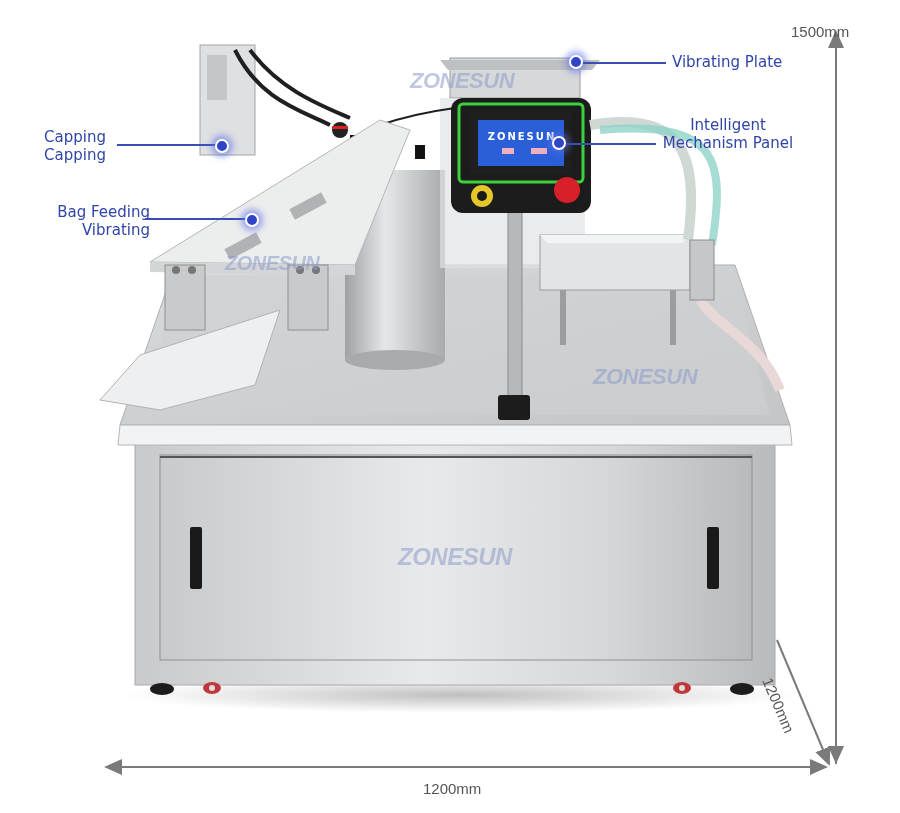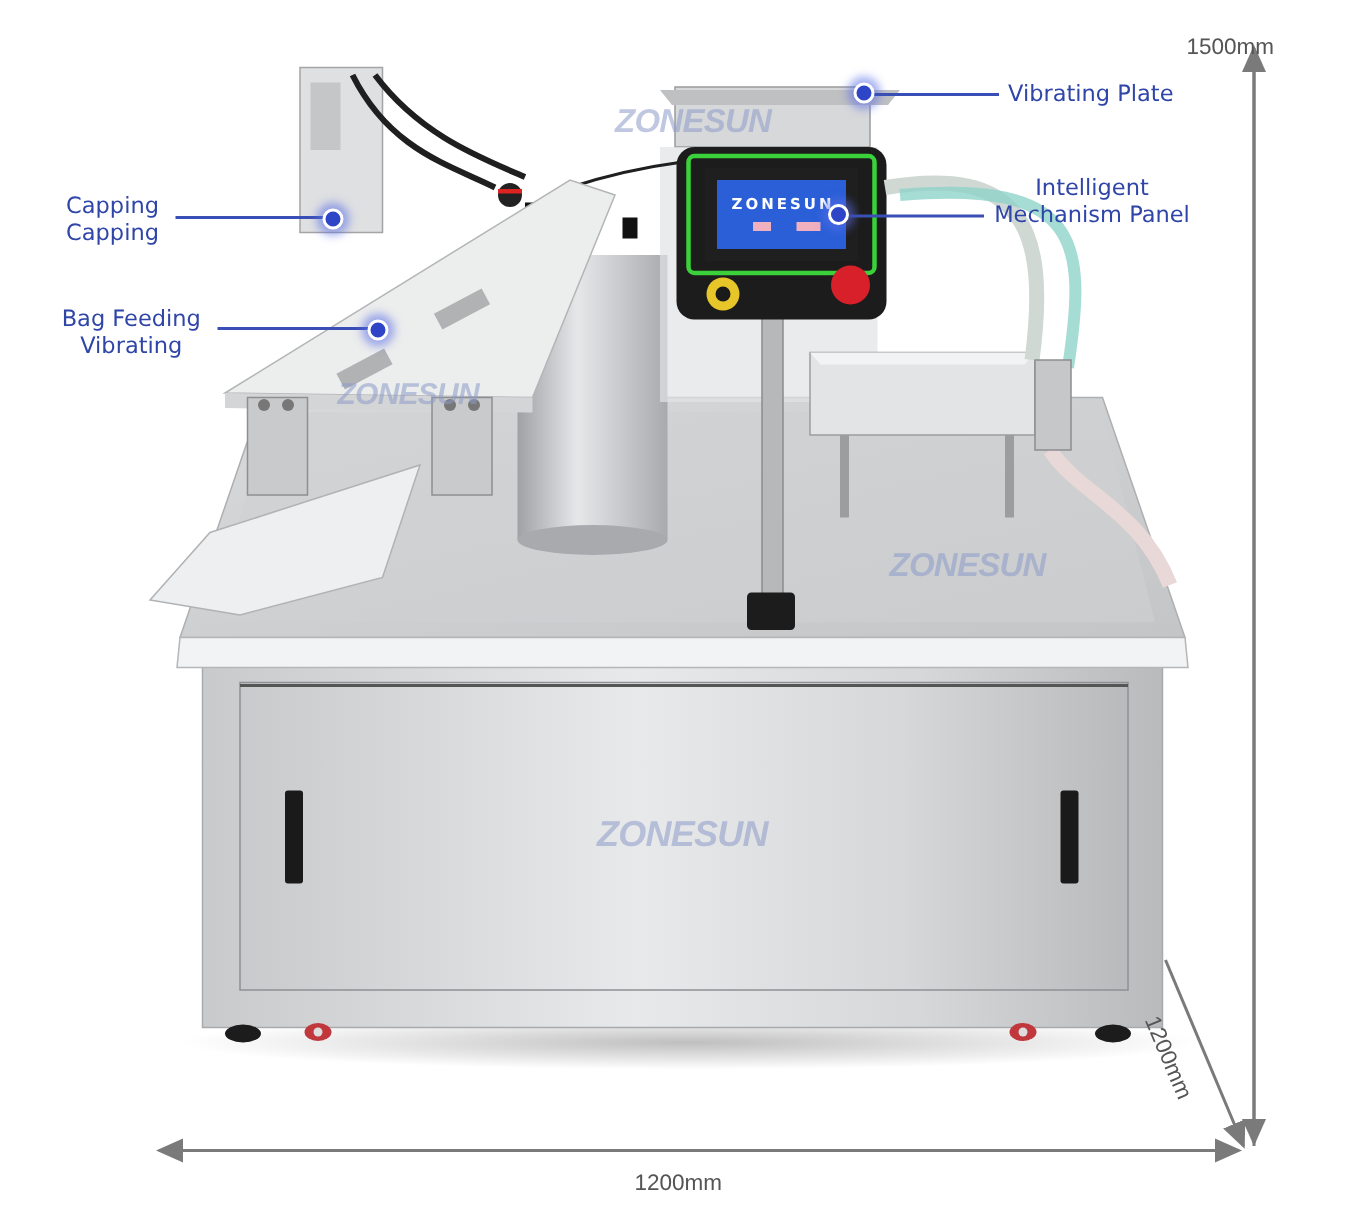--- a/index.html
+++ b/index.html
@@ -145,21 +145,21 @@
 
 <div class="abs" style="left:485px;top:131px;width:74px;text-align:center;color:#fff;font-size:10px;font-weight:bold;letter-spacing:2px;">ZONESUN</div>
 
 <div class="label" style="left:30px;top:128px;width:90px;">
   <div>Capping</div>
   <div>Capping</div>
 </div>
 <div class="lead" style="left:117px;top:144px;width:103px;"></div>
 <div class="dot" style="left:215px;top:139px;"></div>
 
-<div class="label" style="left:25px;top:203px;width:125px;">
+<div class="label" style="left:25px;top:203px;width:125px;text-align:right;">
   <div>Bag Feeding</div>
   <div>Vibrating</div>
 </div>
 <div class="lead" style="left:145px;top:218px;width:102px;"></div>
 <div class="dot" style="left:245px;top:213px;"></div>
 
 <div class="dot" style="left:569px;top:55px;"></div>
 <div class="lead" style="left:583px;top:62px;width:83px;"></div>
 <div class="label" style="left:672px;top:53px;width:140px;text-align:left;">
   <div>Vibrating Plate</div>

